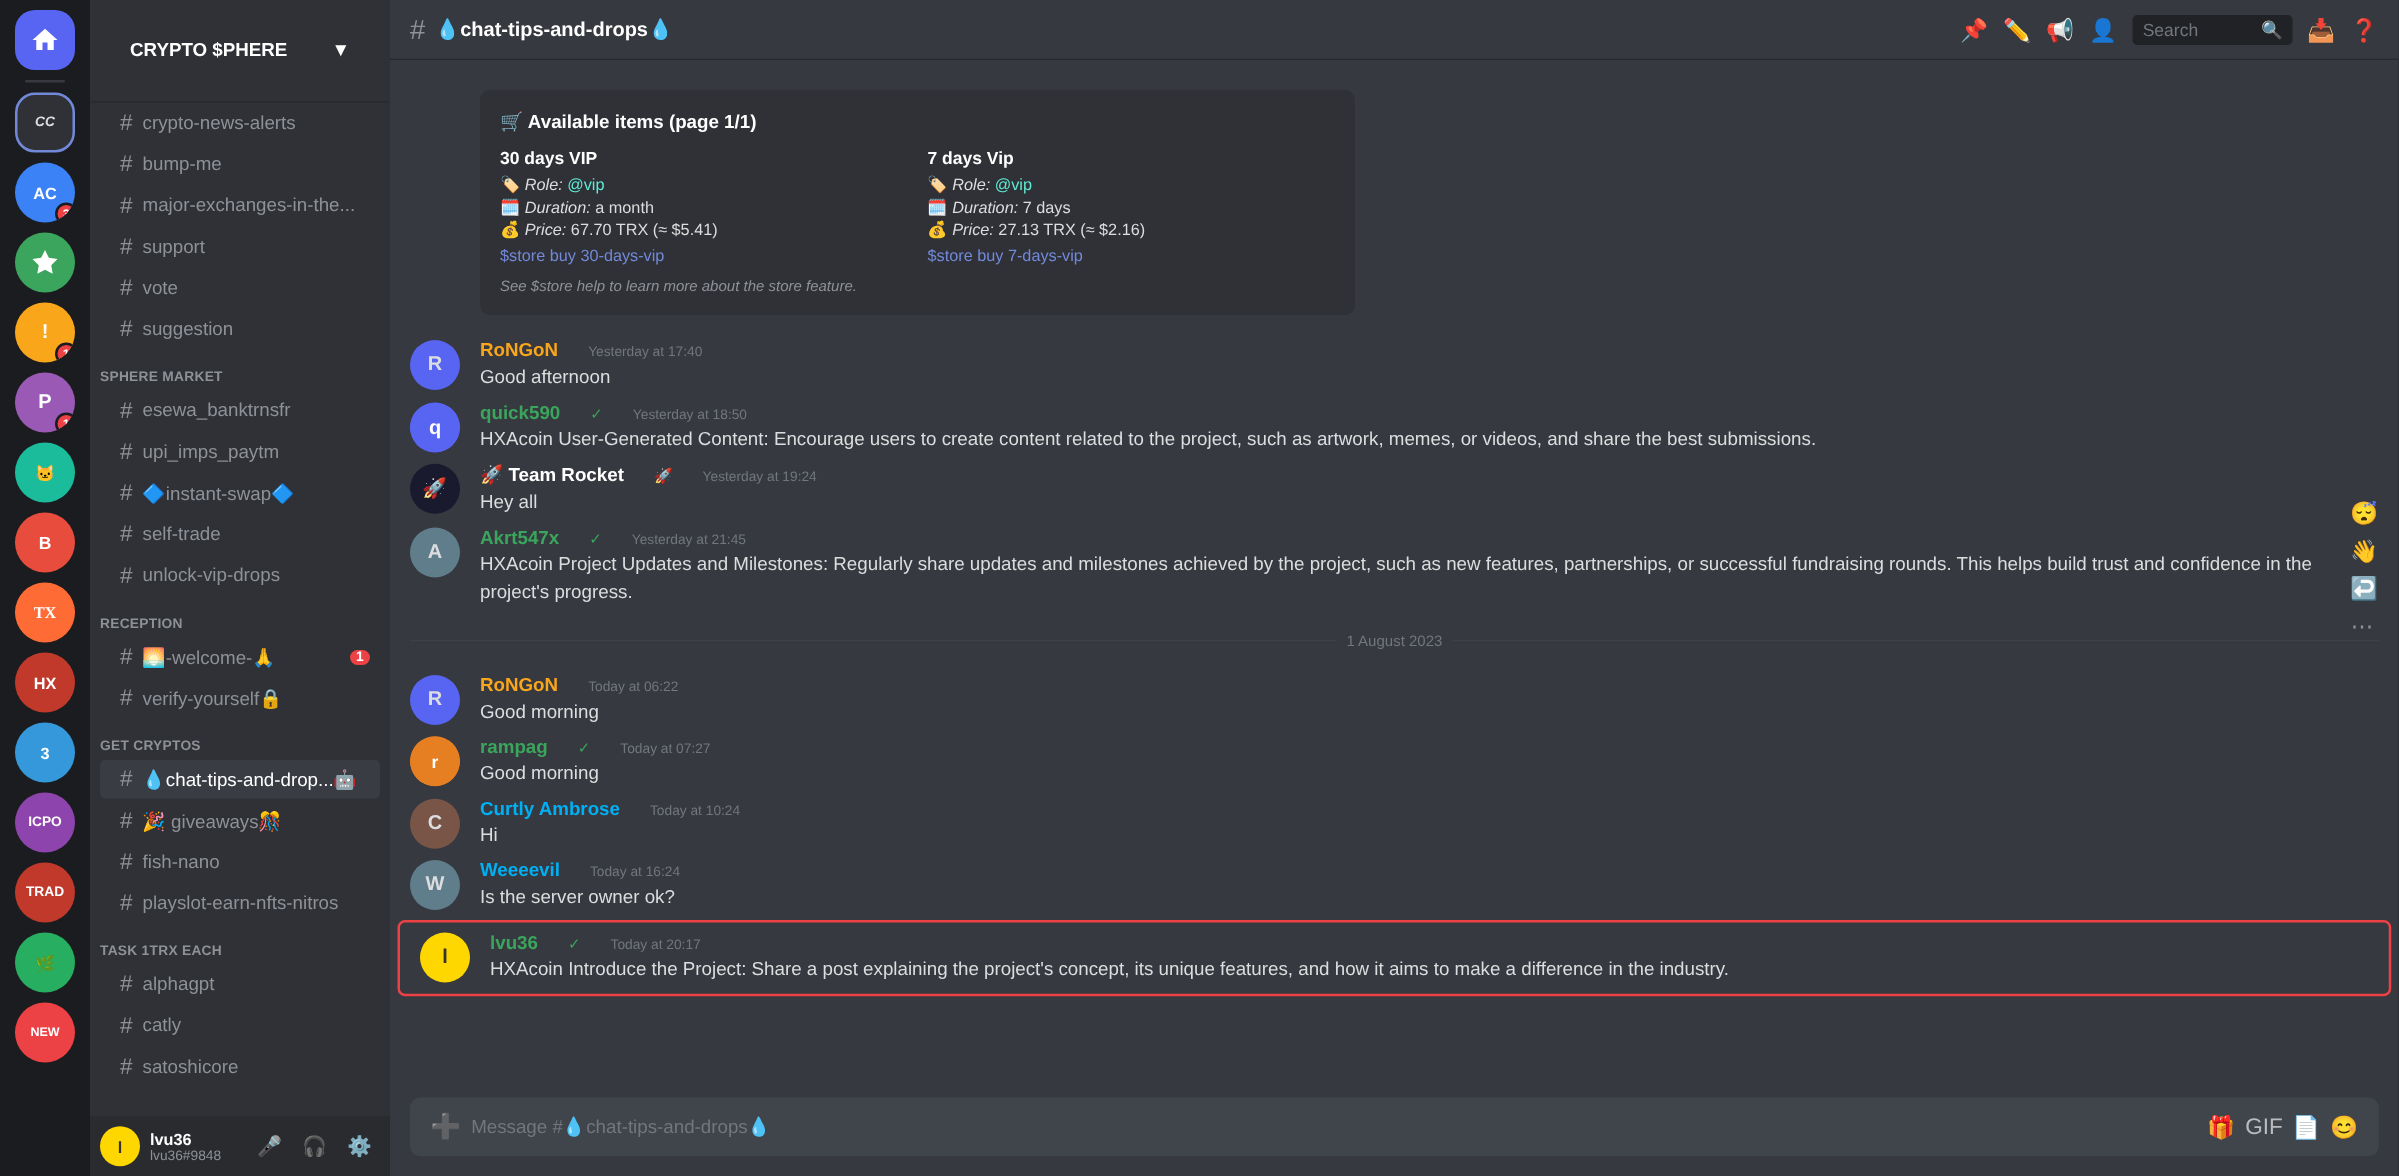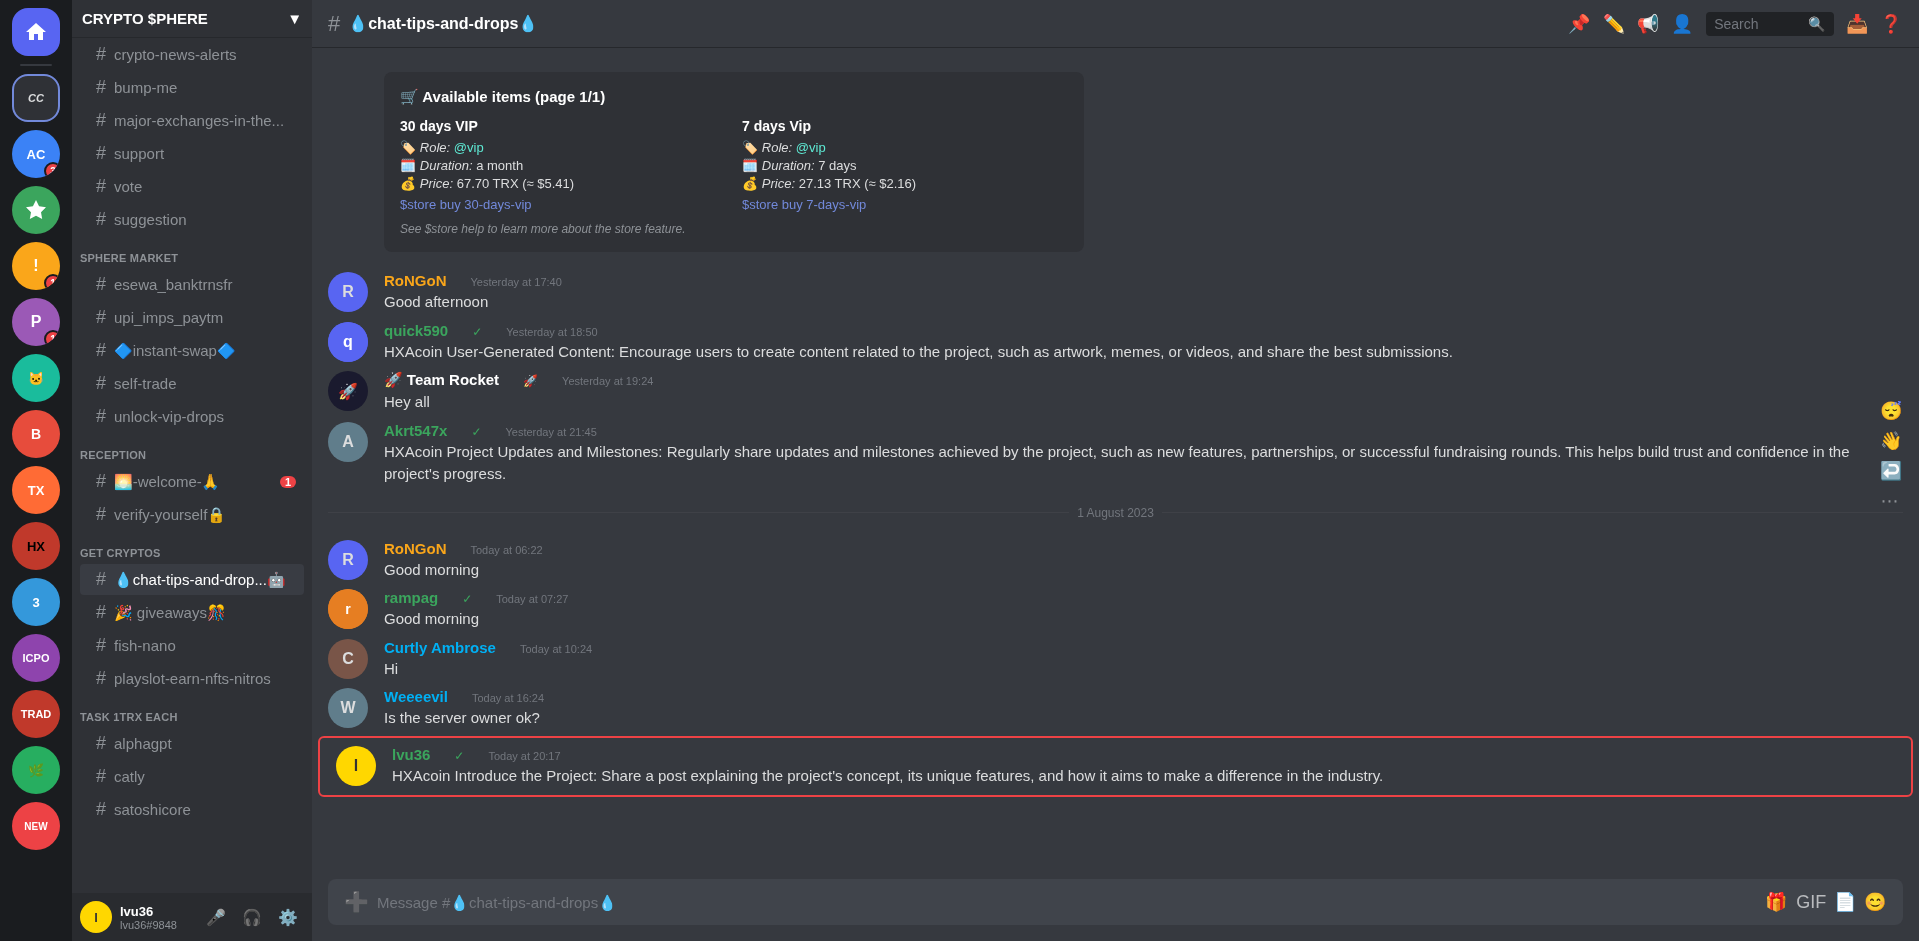--- a/index.html
+++ b/index.html
@@ -59,21 +59,21 @@
     
     .channel-list {
       width: 240px;
       background: #2f3136;
       display: flex;
       flex-direction: column;
       flex-shrink: 0;
       overflow-y: auto;
     }
     .server-header {
-      padding: 10px;
+      padding: 32px;
       font-weight: 700;
       font-size: 15px;
       color: #ffffff;
       border-bottom: 1px solid #26282c;
       display: flex;
       align-items: center;
       justify-content: space-between;
       cursor: pointer;
       flex-shrink: 0;
     }
@@ -291,25 +291,25 @@
   <div class="server-icon" style="background:#9b59b6; position:relative;">
     <span style="color:white;font-size:16px;">P</span>
     <div class="badge">1</div>
   </div>
   <div class="server-icon" style="background:#1abc9c;">
     <span style="color:white;font-size:13px;font-weight:bold;">🐱</span>
   </div>
   <div class="server-icon" style="background:#e74c3c;">
     <span style="color:white;font-size:14px;font-weight:bold;">B</span>
   </div>
-  <div class="server-icon" style="background:#ff6b35;">
+  <div class="server-icon" style="background:#ff6b35;font-family:Liberation Serif, serif;">
     <span style="color:white;font-size:13px;font-weight:bold;">TX</span>
   </div>
   <div class="server-icon" style="background:#c0392b;">
-    <span style="color:#000000;font-size:13px;font-weight:bold;">HX</span>
+    <span style="color:#ffffff;font-size:13px;font-weight:bold;">HX</span>
   </div>
   <div class="server-icon" style="background:#3498db;">
     <span style="color:white;font-size:13px;font-weight:bold;">3</span>
   </div>
   <div class="server-icon" style="background:#8e44ad;">
     <span style="color:white;font-size:11px;font-weight:bold;">ICPO</span>
   </div>
   <div class="server-icon" style="background:#c0392b;">
     <span style="color:white;font-size:11px;font-weight:bold;">TRAD</span>
   </div>

